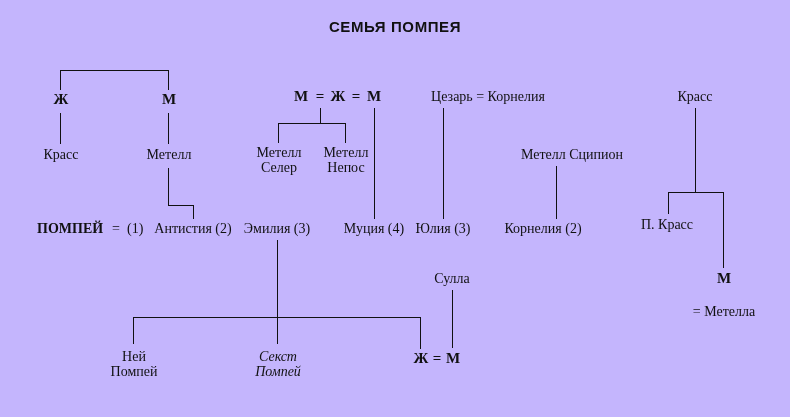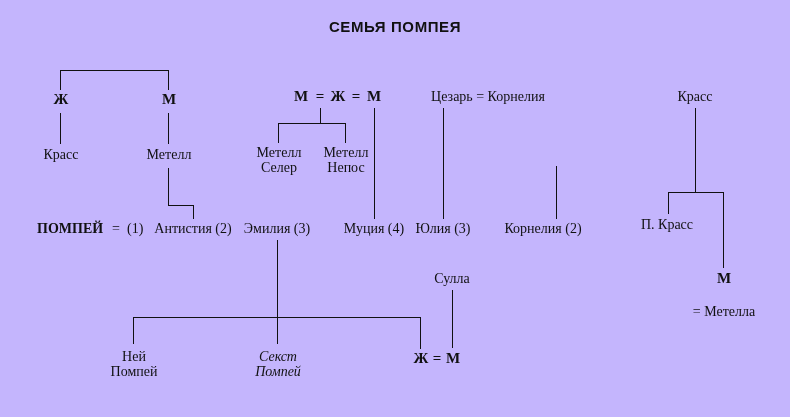--- a/index.html
+++ b/index.html
@@ -90,20 +90,21 @@
   <div class="node" style="left:279px; top:145px;">Метелл
 Селер</div>
   <div class="node" style="left:346px; top:145px;">Метелл
 Непос</div>
 
   <div class="line vline" style="left:374px; top:108px; height:111px;"></div>
 
   <div class="node" style="left:488px; top:89px;">Цезарь = Корнелия</div>
   <div class="line vline" style="left:443px; top:108px; height:111px;"></div>
 
+  <div class="node" style="left:572px; top:147px;">Метелл Сципион</div>
   <div class="line vline" style="left:556px; top:166px; height:53px;"></div>
 
   <div class="node" style="left:695px; top:89px;">Красс</div>
   <div class="line vline" style="left:695px; top:108px; height:85px;"></div>
   <div class="line hline" style="left:668px; top:192px; width:56px;"></div>
   <div class="line vline" style="left:668px; top:192px; height:22px;"></div>
   <div class="line vline" style="left:723px; top:192px; height:76px;"></div>
 
   <div class="node" style="left:667px; top:217px;">П. Красс</div>
   <div class="node sym" style="left:724px; top:271px;">М</div>

